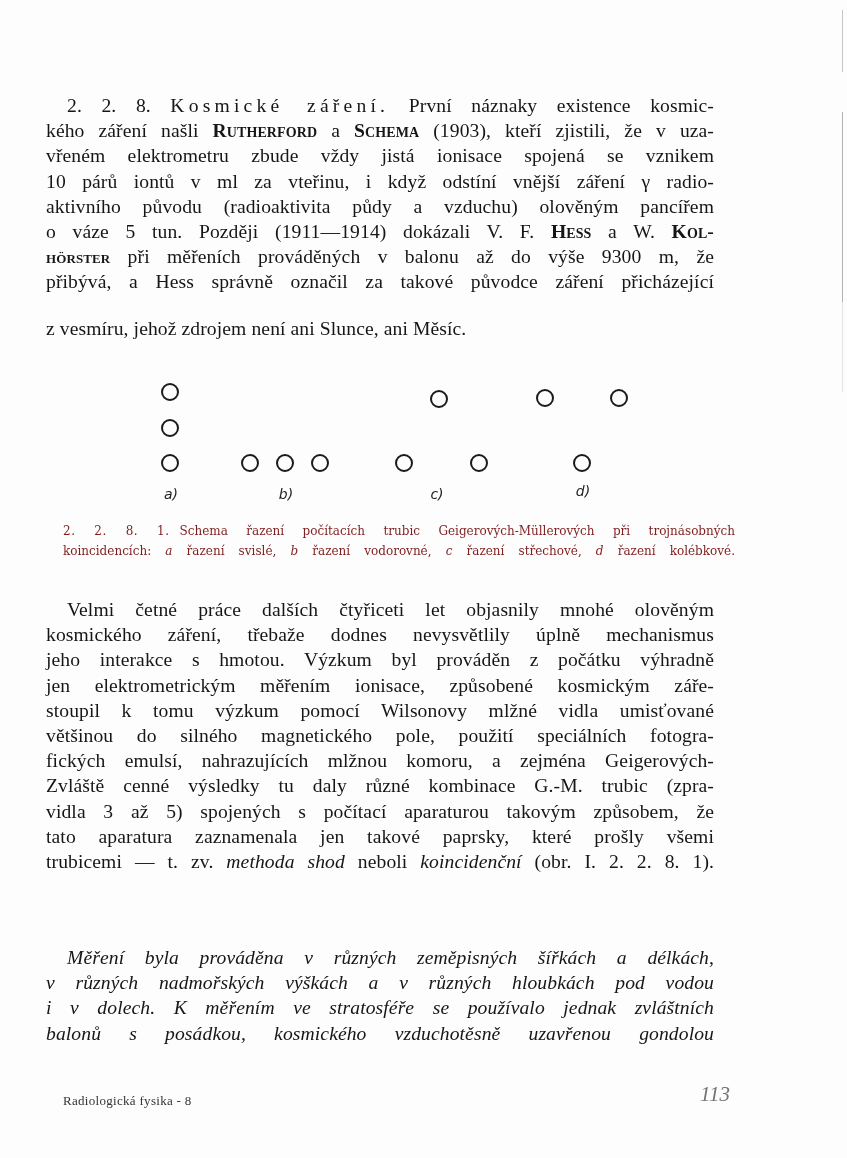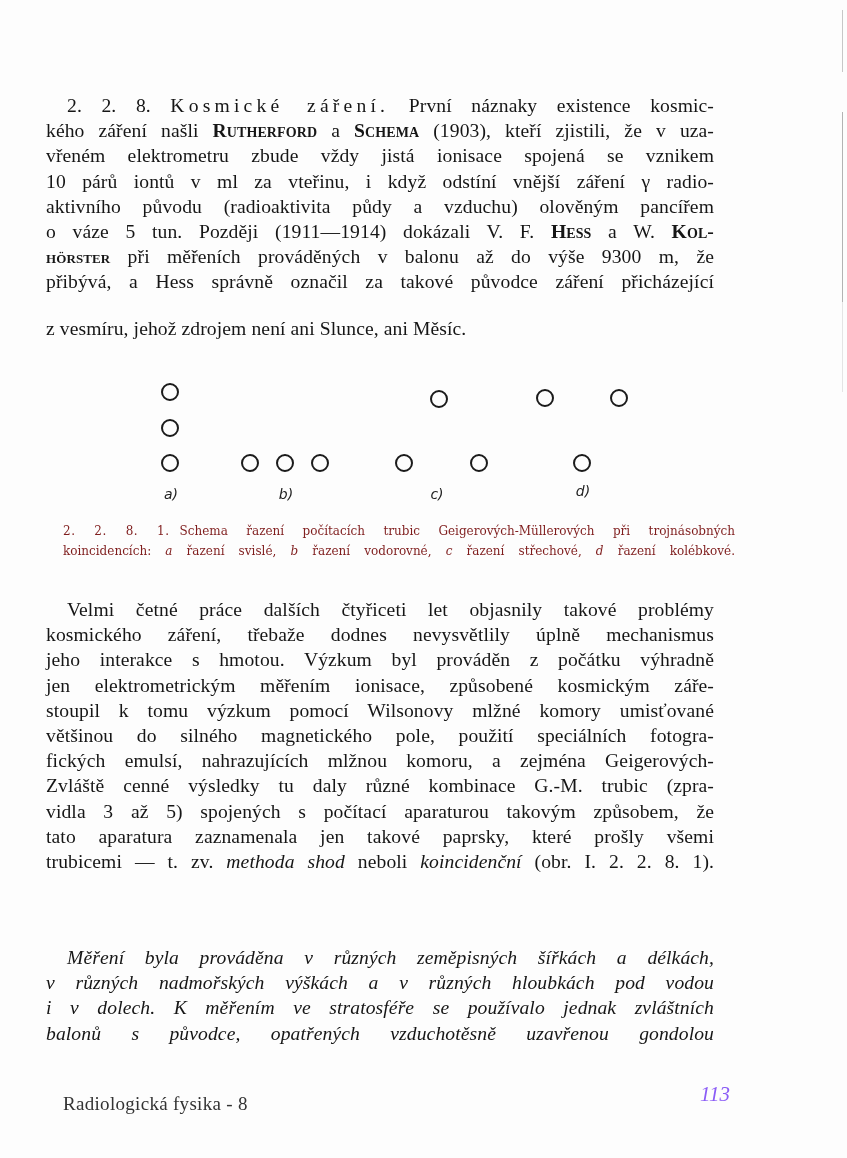--- a/index.html
+++ b/index.html
@@ -30,23 +30,23 @@
           box-sizing:border-box; transform:translate(-50%,-50%); background:transparent; }
   .fig-label { position:absolute; font-family:"DejaVu Sans", "Liberation Sans", sans-serif;
                font-style:italic; font-size:14px; color:#222; transform:translate(-50%,-50%); }
 
   .caption { position:absolute; left:63px; top:521px; width:672px; font-family:"DejaVu Serif", serif;
              font-size:12px; line-height:20px; color:#7f1d1d; }
   .caption .cline { white-space:nowrap; text-align:justify; text-align-last:justify; height:20px; }
   .caption .num { letter-spacing:0.5px; margin-right:10px; }
 
   .footer-left { position:absolute; left:63px; top:1093px; font-family:"Liberation Serif", serif;
-                 font-size:19px; color:#333; letter-spacing:0.3px; }
+                 font-size:13px; color:#333; letter-spacing:0.3px; }
   .folio { position:absolute; left:700px; top:1082px; font-family:"Liberation Serif", serif;
-           font-style:italic; font-size:21px; color:#8b5cf6; }
+           font-style:italic; font-size:21px; color:#737373; }
 </style>
 </head>
 <body>
 
 <div class="page">
   <div class="edge-line l1"></div>
   <div class="edge-line l2"></div>
   <div class="edge-line l3"></div>
 
   <div class="block" id="p1">
@@ -97,37 +97,37 @@
   <div class="caption">
     <div class="cline">
       <span class="num">2. 2. 8. 1.</span><span>Schema řazení počítacích trubic Geigerových-Müllerových při trojnásobných</span>
     </div>
     <div class="cline">
       <span>koincidencích: </span><em>a</em><span> řazení svislé, </span><em>b</em><span> řazení vodorovné, </span><em>c</em><span> řazení střechové, </span><em>d</em><span> řazení kolébkové.</span>
     </div>
   </div>
 
   <div class="block" id="p2">
-    <div class="line indent">Velmi četné práce dalších čtyřiceti let objasnily takové problémy</div>
+    <div class="line indent">Velmi četné práce dalších čtyřiceti let objasnily mnohé olověným</div>
     <div class="line">kosmického záření, třebaže dodnes nevysvětlily úplně mechanismus</div>
     <div class="line">jeho interakce s hmotou. Výzkum byl prováděn z počátku výhradně</div>
     <div class="line">jen elektrometrickým měřením ionisace, způsobené kosmickým záře-</div>
-    <div class="line">stoupil k tomu výzkum pomocí Wilsonovy mlžné komory umisťované</div>
+    <div class="line">stoupil k tomu výzkum pomocí Wilsonovy mlžné vidla umisťované</div>
     <div class="line">většinou do silného magnetického pole, použití speciálních fotogra-</div>
     <div class="line">fických emulsí, nahrazujících mlžnou komoru, a zejména Geigerových-</div>
     <div class="line">Zvláště cenné výsledky tu daly různé kombinace G.-M. trubic (zpra-</div>
     <div class="line">vidla 3 až 5) spojených s počítací aparaturou takovým způsobem, že</div>
     <div class="line">tato aparatura zaznamenala jen takové paprsky, které prošly všemi</div>
     <div class="line">
       <span>trubicemi — t. zv. </span><em>methoda shod</em><span> neboli </span><em>koincidenční</em><span> (obr. I. 2. 2. 8. 1).</span>
     </div>
   </div>
 
   <div class="block" id="p3">
     <div class="line indent">Měření byla prováděna v různých zeměpisných šířkách a délkách,</div>
     <div class="line">v různých nadmořských výškách a v různých hloubkách pod vodou</div>
     <div class="line">i v dolech. K měřením ve stratosféře se používalo jednak zvláštních</div>
-    <div class="line">balonů s původce, opatřených vzduchotěsně uzavřenou gondolou</div>
+    <div class="line">balonů s posádkou, kosmického vzduchotěsně uzavřenou gondolou</div>
   </div>
 
   <div class="footer-left">Radiologická fysika - 8</div>
   <div class="folio">113</div>
 </div>
 
 </body></html>

